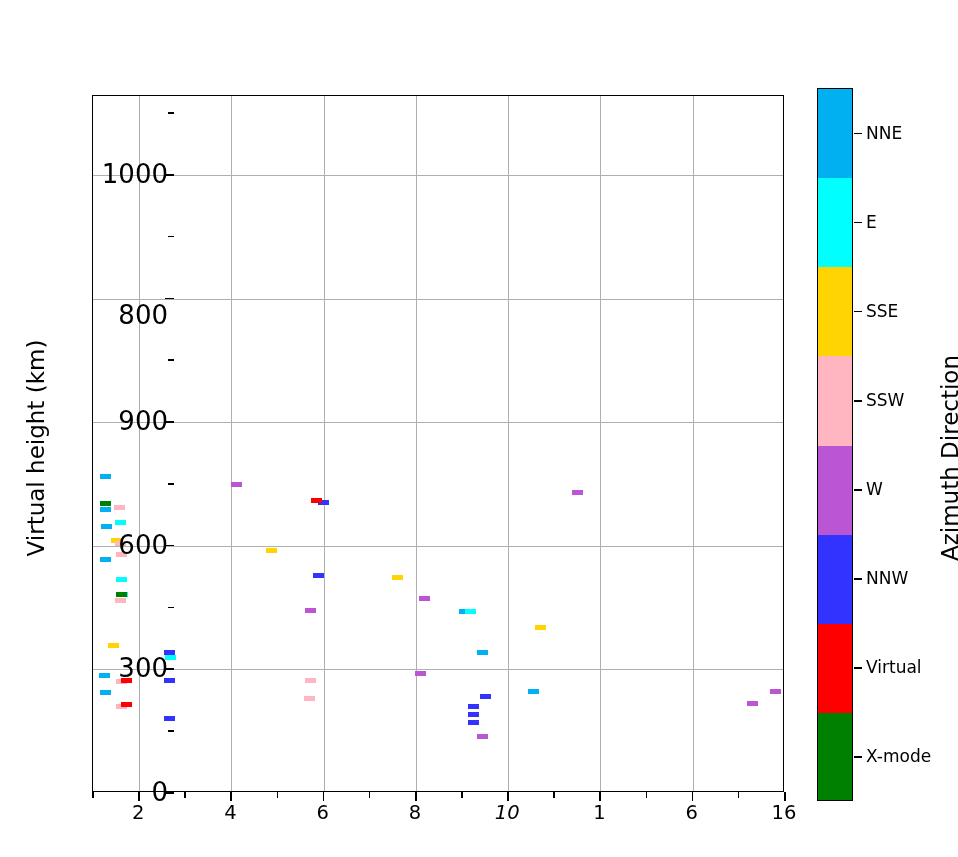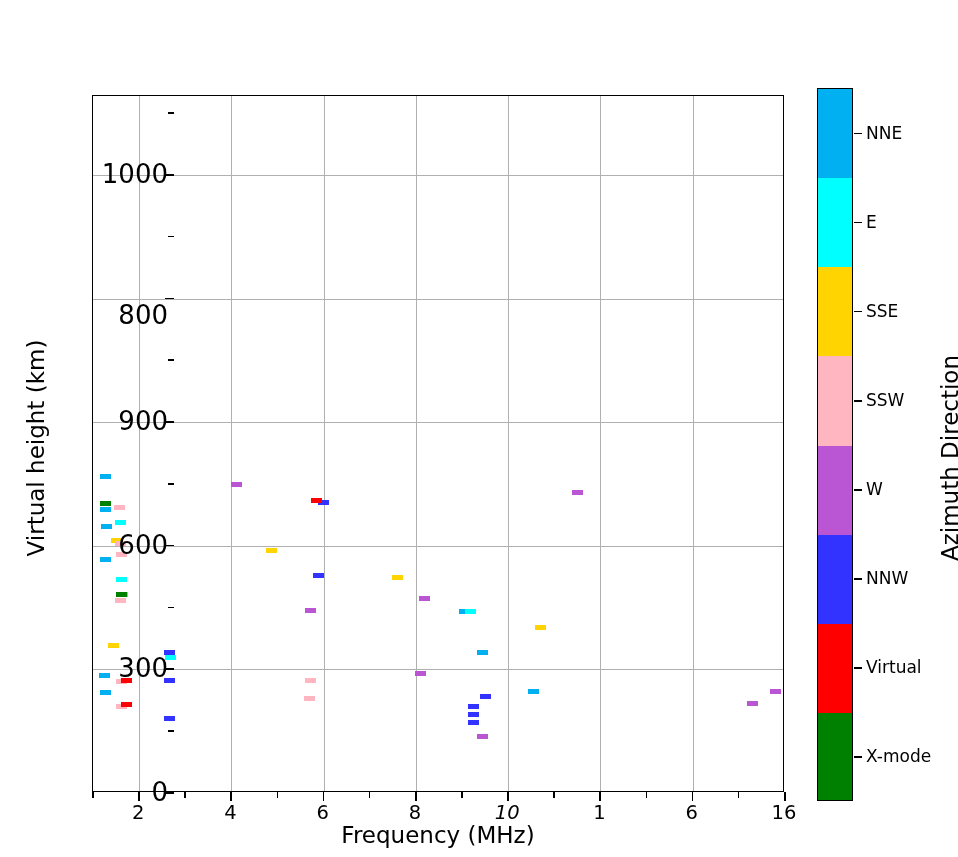--- a/index.html
+++ b/index.html
@@ -156,21 +156,20 @@
       <div class="xtick minor" style="left: 92px;"></div>
       <div class="xtick minor" style="left: 184.267px;"></div>
       <div class="xtick minor" style="left: 276.533px;"></div>
       <div class="xtick minor" style="left: 368.8px;"></div>
       <div class="xtick minor" style="left: 461.067px;"></div>
       <div class="xtick minor" style="left: 553.333px;"></div>
       <div class="xtick minor" style="left: 645.6px;"></div>
       <div class="xtick minor" style="left: 737.867px;"></div>
     </div>
 
-  <div id="xlabel">Frequency (MHz)</div>
   <div id="ylabel">Virtual height (km)</div>
 
   <div id="cbar">
       <div class="cband" style="height: 89.125px; background: rgb(0, 176, 240);"></div>
       <div class="cband" style="height: 89.125px; background: rgb(0, 255, 255);"></div>
       <div class="cband" style="height: 89.125px; background: rgb(255, 212, 0);"></div>
       <div class="cband" style="height: 89.125px; background: rgb(255, 182, 193);"></div>
       <div class="cband" style="height: 89.125px; background: rgb(186, 85, 211);"></div>
       <div class="cband" style="height: 89.125px; background: rgb(51, 51, 255);"></div>
       <div class="cband" style="height: 89.125px; background: rgb(255, 0, 0);"></div>

